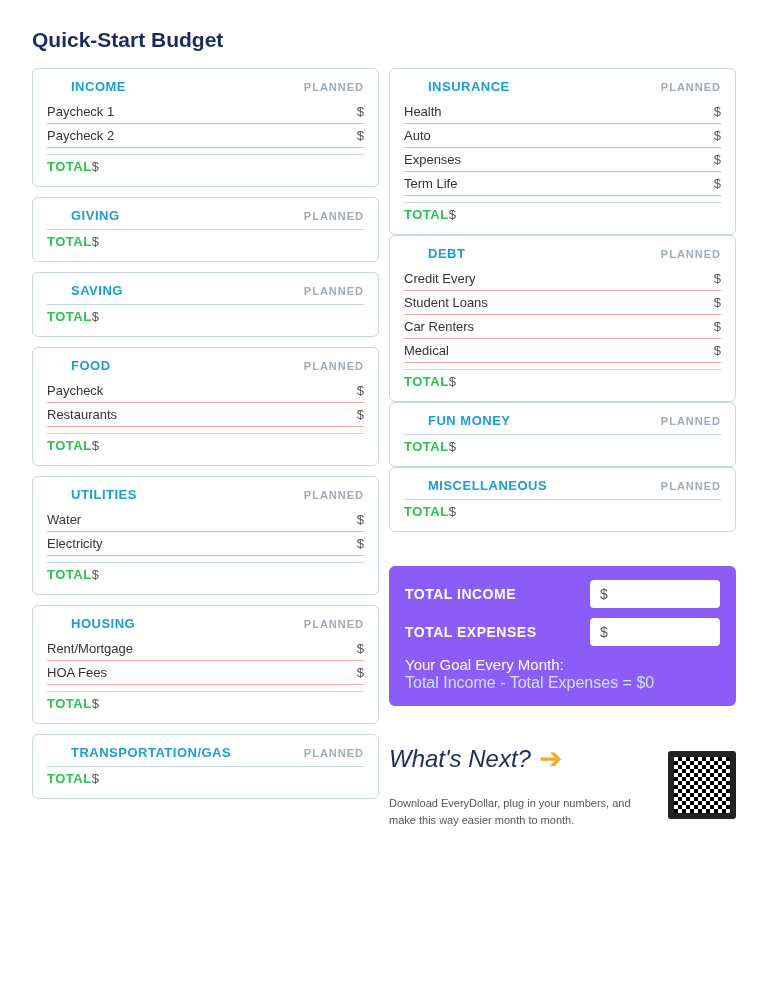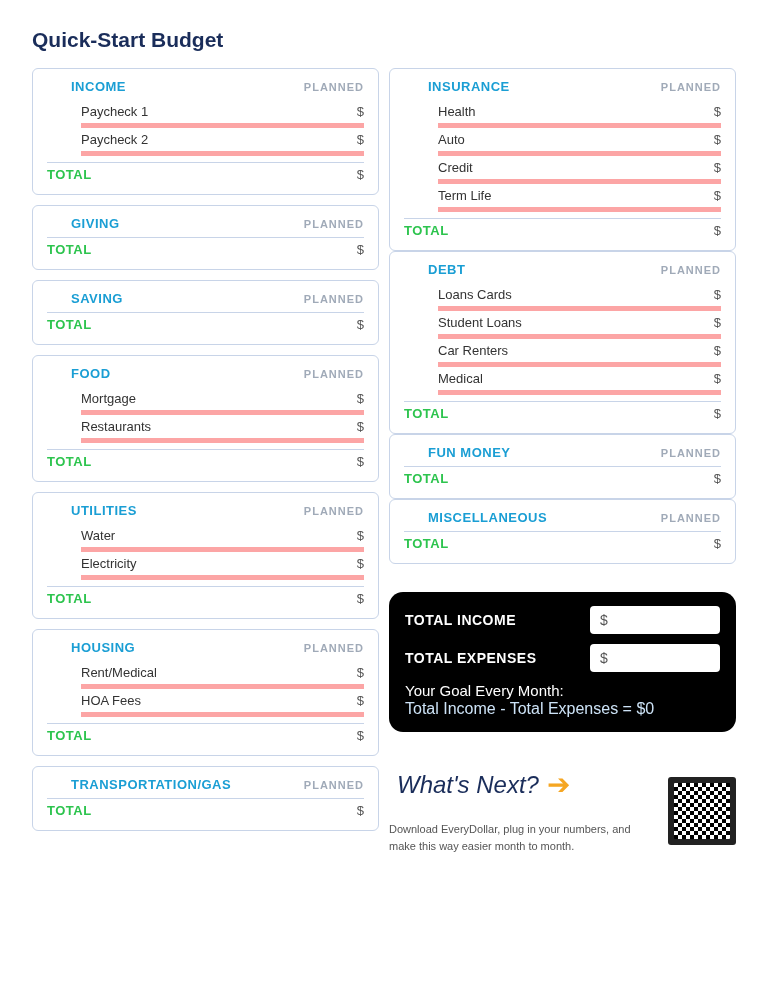--- a/index.html
+++ b/index.html
@@ -51,50 +51,48 @@
       color: #a0aab8;
       letter-spacing: 1px;
       text-transform: uppercase;
       padding-left: 47px;
     }
     .line-item {
       display: flex;
       justify-content: space-between;
       align-items: flex-end;
       padding: 4px 0;
-      border-bottom: 5px solid #fca5a5;
+      border-bottom: 1px solid #fca5a5;
       font-size: 13px;
       color: #333;
-      margin-left: 34px;
     }
     .line-item:last-of-type { border-bottom: none; }
     .line-item .amount { color: #555; font-size: 13px; }
     .total-row {
       display: flex;
-      justify-content: space-between;
       align-items: center;
       margin-top: 6px;
       padding-top: 4px;
       border-top: 1.5px solid #c8d4e8;
     }
     .total-label {
       font-size: 13px;
       font-weight: 900;
       color: #2dc44e;
       letter-spacing: 0.5px;
       text-transform: uppercase;
     }
     .total-amount { font-size: 13px; color: #555; }
 
     
     .summary-box {
-      background: #000000;
-      border-radius: 14px;
+      background: #8b5cf6;
+      border-radius: 6px;
       padding: 14px 16px 14px 16px;
-      margin-top: 6px;
+      margin-top: 12px;
     }
     .summary-row {
       display: flex;
       justify-content: space-between;
       align-items: center;
       margin-bottom: 10px;
     }
     .summary-row:last-of-type { margin-bottom: 0; }
     .summary-label {
       font-size: 14px;
@@ -210,21 +208,21 @@
           <span class="total-label">TOTAL</span>
           <span class="total-amount">$</span>
         </div>
       </div>
       <div class="card">
         <div class="card-header">
           <span class="card-title">FOOD</span>
           <span class="card-planned-label">PLANNED</span>
         </div>
         <div class="line-item">
-          <span>Mortgage</span>
+          <span>Paycheck</span>
           <span class="amount">$</span>
         </div>
         <div class="line-item">
           <span>Restaurants</span>
           <span class="amount">$</span>
         </div>
         <div class="total-row">
           <span class="total-label">TOTAL</span>
           <span class="total-amount">$</span>
         </div>
@@ -246,21 +244,21 @@
           <span class="total-label">TOTAL</span>
           <span class="total-amount">$</span>
         </div>
       </div>
       <div class="card">
         <div class="card-header">
           <span class="card-title">HOUSING</span>
           <span class="card-planned-label">PLANNED</span>
         </div>
         <div class="line-item">
-          <span>Rent/Medical</span>
+          <span>Rent/Mortgage</span>
           <span class="amount">$</span>
         </div>
         <div class="line-item">
           <span>HOA Fees</span>
           <span class="amount">$</span>
         </div>
         <div class="total-row">
           <span class="total-label">TOTAL</span>
           <span class="total-amount">$</span>
         </div>
@@ -286,39 +284,39 @@
           </div>
           <div class="line-item">
             <span>Health</span>
             <span class="amount">$</span>
           </div>
           <div class="line-item">
             <span>Auto</span>
             <span class="amount">$</span>
           </div>
           <div class="line-item">
-            <span>Credit</span>
+            <span>Expenses</span>
             <span class="amount">$</span>
           </div>
           <div class="line-item">
             <span>Term Life</span>
             <span class="amount">$</span>
           </div>
           <div class="total-row">
             <span class="total-label">TOTAL</span>
             <span class="total-amount">$</span>
           </div>
         </div>
         <div class="card">
           <div class="card-header">
             <span class="card-title">DEBT</span>
             <span class="card-planned-label">PLANNED</span>
           </div>
           <div class="line-item">
-            <span>Loans Cards</span>
+            <span>Credit Every</span>
             <span class="amount">$</span>
           </div>
           <div class="line-item">
             <span>Student Loans</span>
             <span class="amount">$</span>
           </div>
           <div class="line-item">
             <span>Car Renters</span>
             <span class="amount">$</span>
           </div>
@@ -362,21 +360,21 @@
         <input class="summary-input" value="$" readonly="" style="">
       </div>
       <div class="summary-goal">
         <span class="summary-goal-bold">Your Goal Every Month:</span><br>
         <span class="summary-goal-text">Total Income - Total Expenses = $0</span>
       </div>
     </div>
 
     <div class="footer">
       <div class="footer-left">
-        <div style="display:flex;align-items:center;margin-left:8px;">
+        <div style="display:flex;align-items:center;">
           <span class="footer-script">What's Next?</span>
           <span class="footer-arrow">➔</span>
         </div>
         <div class="footer-text">Download EveryDollar, plug in your numbers,
 and make this way easier month to month.</div>
       </div>
       <div class="qr-placeholder">
         <div class="qr-inner"></div>
       </div>
     </div>

